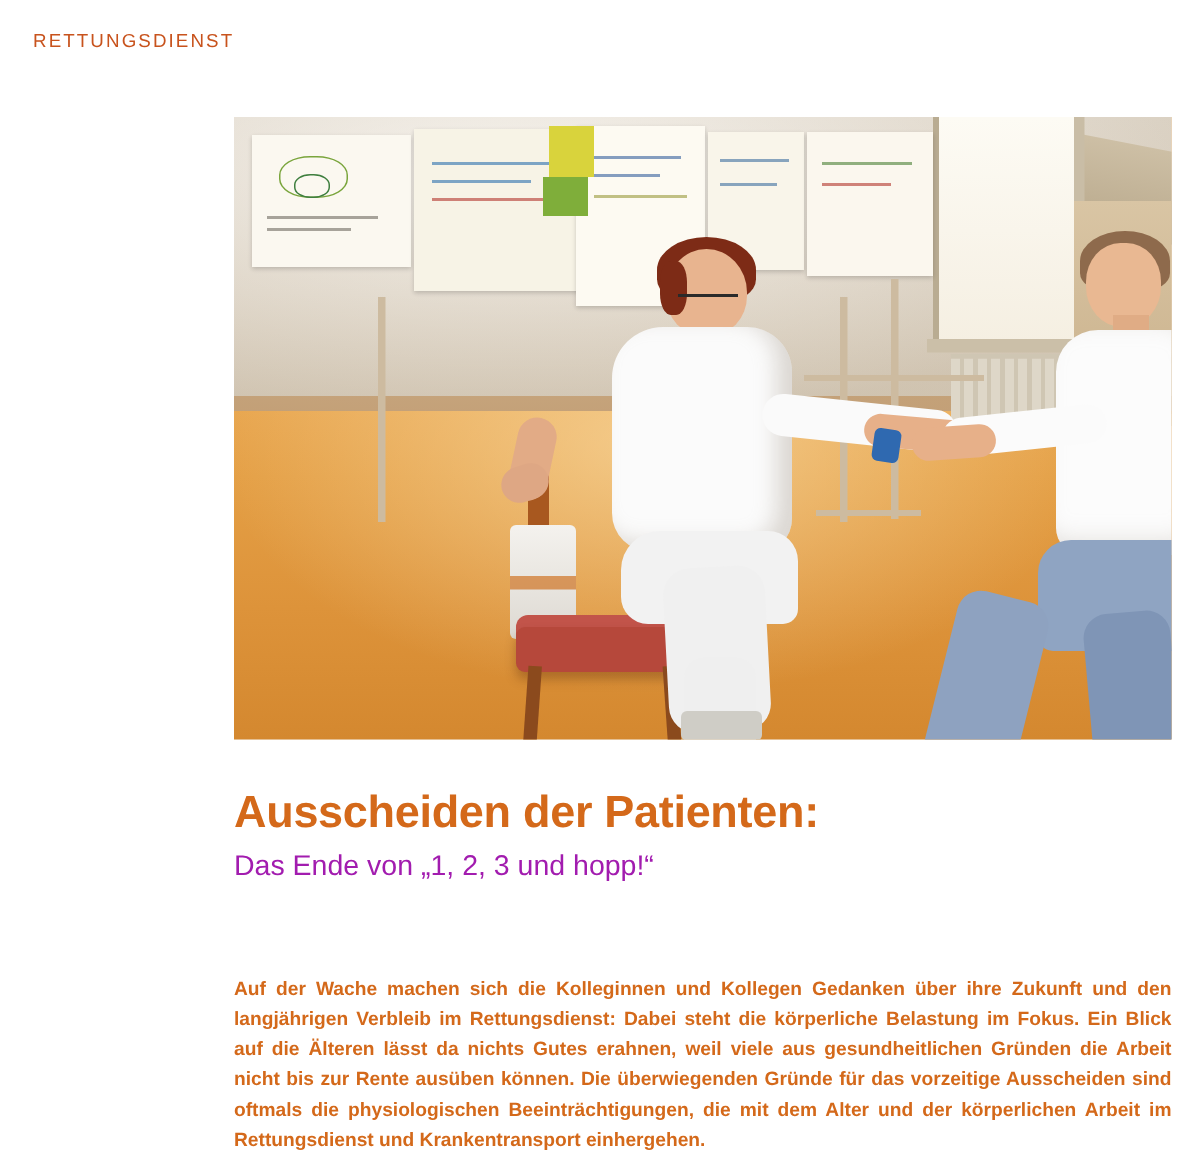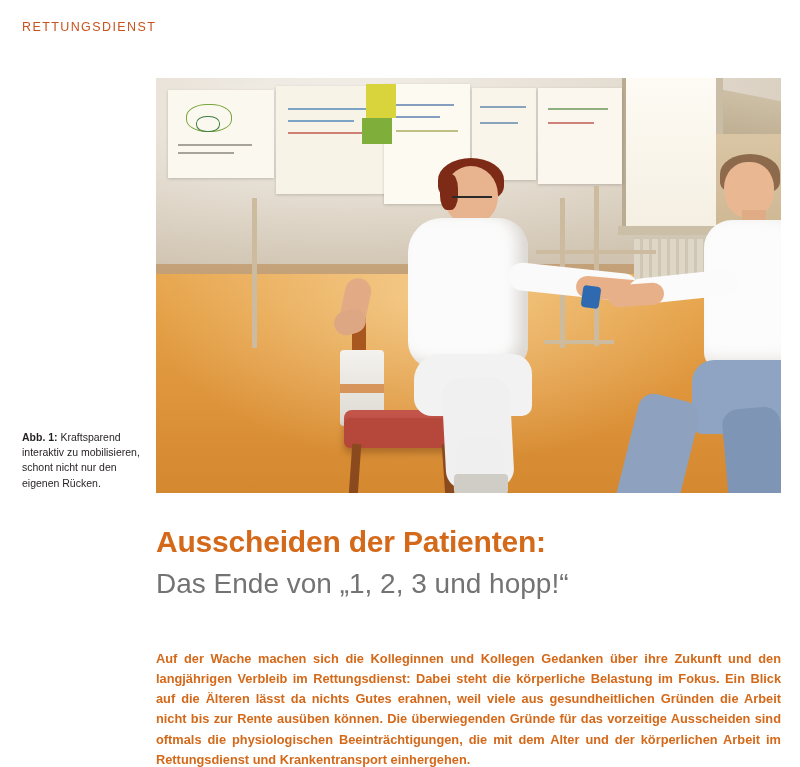--- a/index.html
+++ b/index.html
@@ -392,23 +392,23 @@
   }
   .headline-1 {
     font-size: 30px;
     font-weight: bold;
     color: #d4691a;
     letter-spacing: -0.2px;
     line-height: 1.2;
     margin: 0;
   }
   .headline-2 {
-    font-size: 28px;
+    font-size: 19px;
     font-weight: 400;
-    color: #737373;
+    color: #a21caf;
     line-height: 1.25;
     margin: 6px 0 0 0;
   }
 
   
   .lead {
     position: absolute;
     left: 156px;
     top: 636px;
     width: 625px;
@@ -501,23 +501,20 @@
       <div class="p-right-torso"></div>
       <div class="p-right-jeans"></div>
       <div class="p-right-leg-front"></div>
       <div class="p-right-leg-back"></div>
       <div class="p-right-arm"></div>
       <div class="p-right-forearm"></div>
 
     </div>
   </div>
 
-  <div class="caption">
-    <b>Abb. 1:</b><span> Kraftsparend interaktiv zu mobilisieren, schont nicht nur den eigenen Rücken.</span>
-  </div>
 
   <div class="headline">
     <h1 class="headline-1">Ausscheiden der Patienten:</h1>
     <h2 class="headline-2">Das Ende von „1, 2, 3 und hopp!“</h2>
   </div>
 
   <p class="lead">Auf der Wache machen sich die Kolleginnen und Kollegen Gedanken über ihre Zukunft und den langjährigen Verbleib im Rettungsdienst: Dabei steht die körperliche Belastung im Fokus. Ein Blick auf die Älteren lässt da nichts Gutes erahnen, weil viele aus gesundheitlichen Gründen die Arbeit nicht bis zur Rente ausüben können. Die überwiegenden Gründe für das vorzeitige Ausscheiden sind oftmals die physiologischen Beeinträchtigungen, die mit dem Alter und der körperlichen Arbeit im Rettungsdienst und Krankentransport einhergehen.</p>
 
 </div>
 

